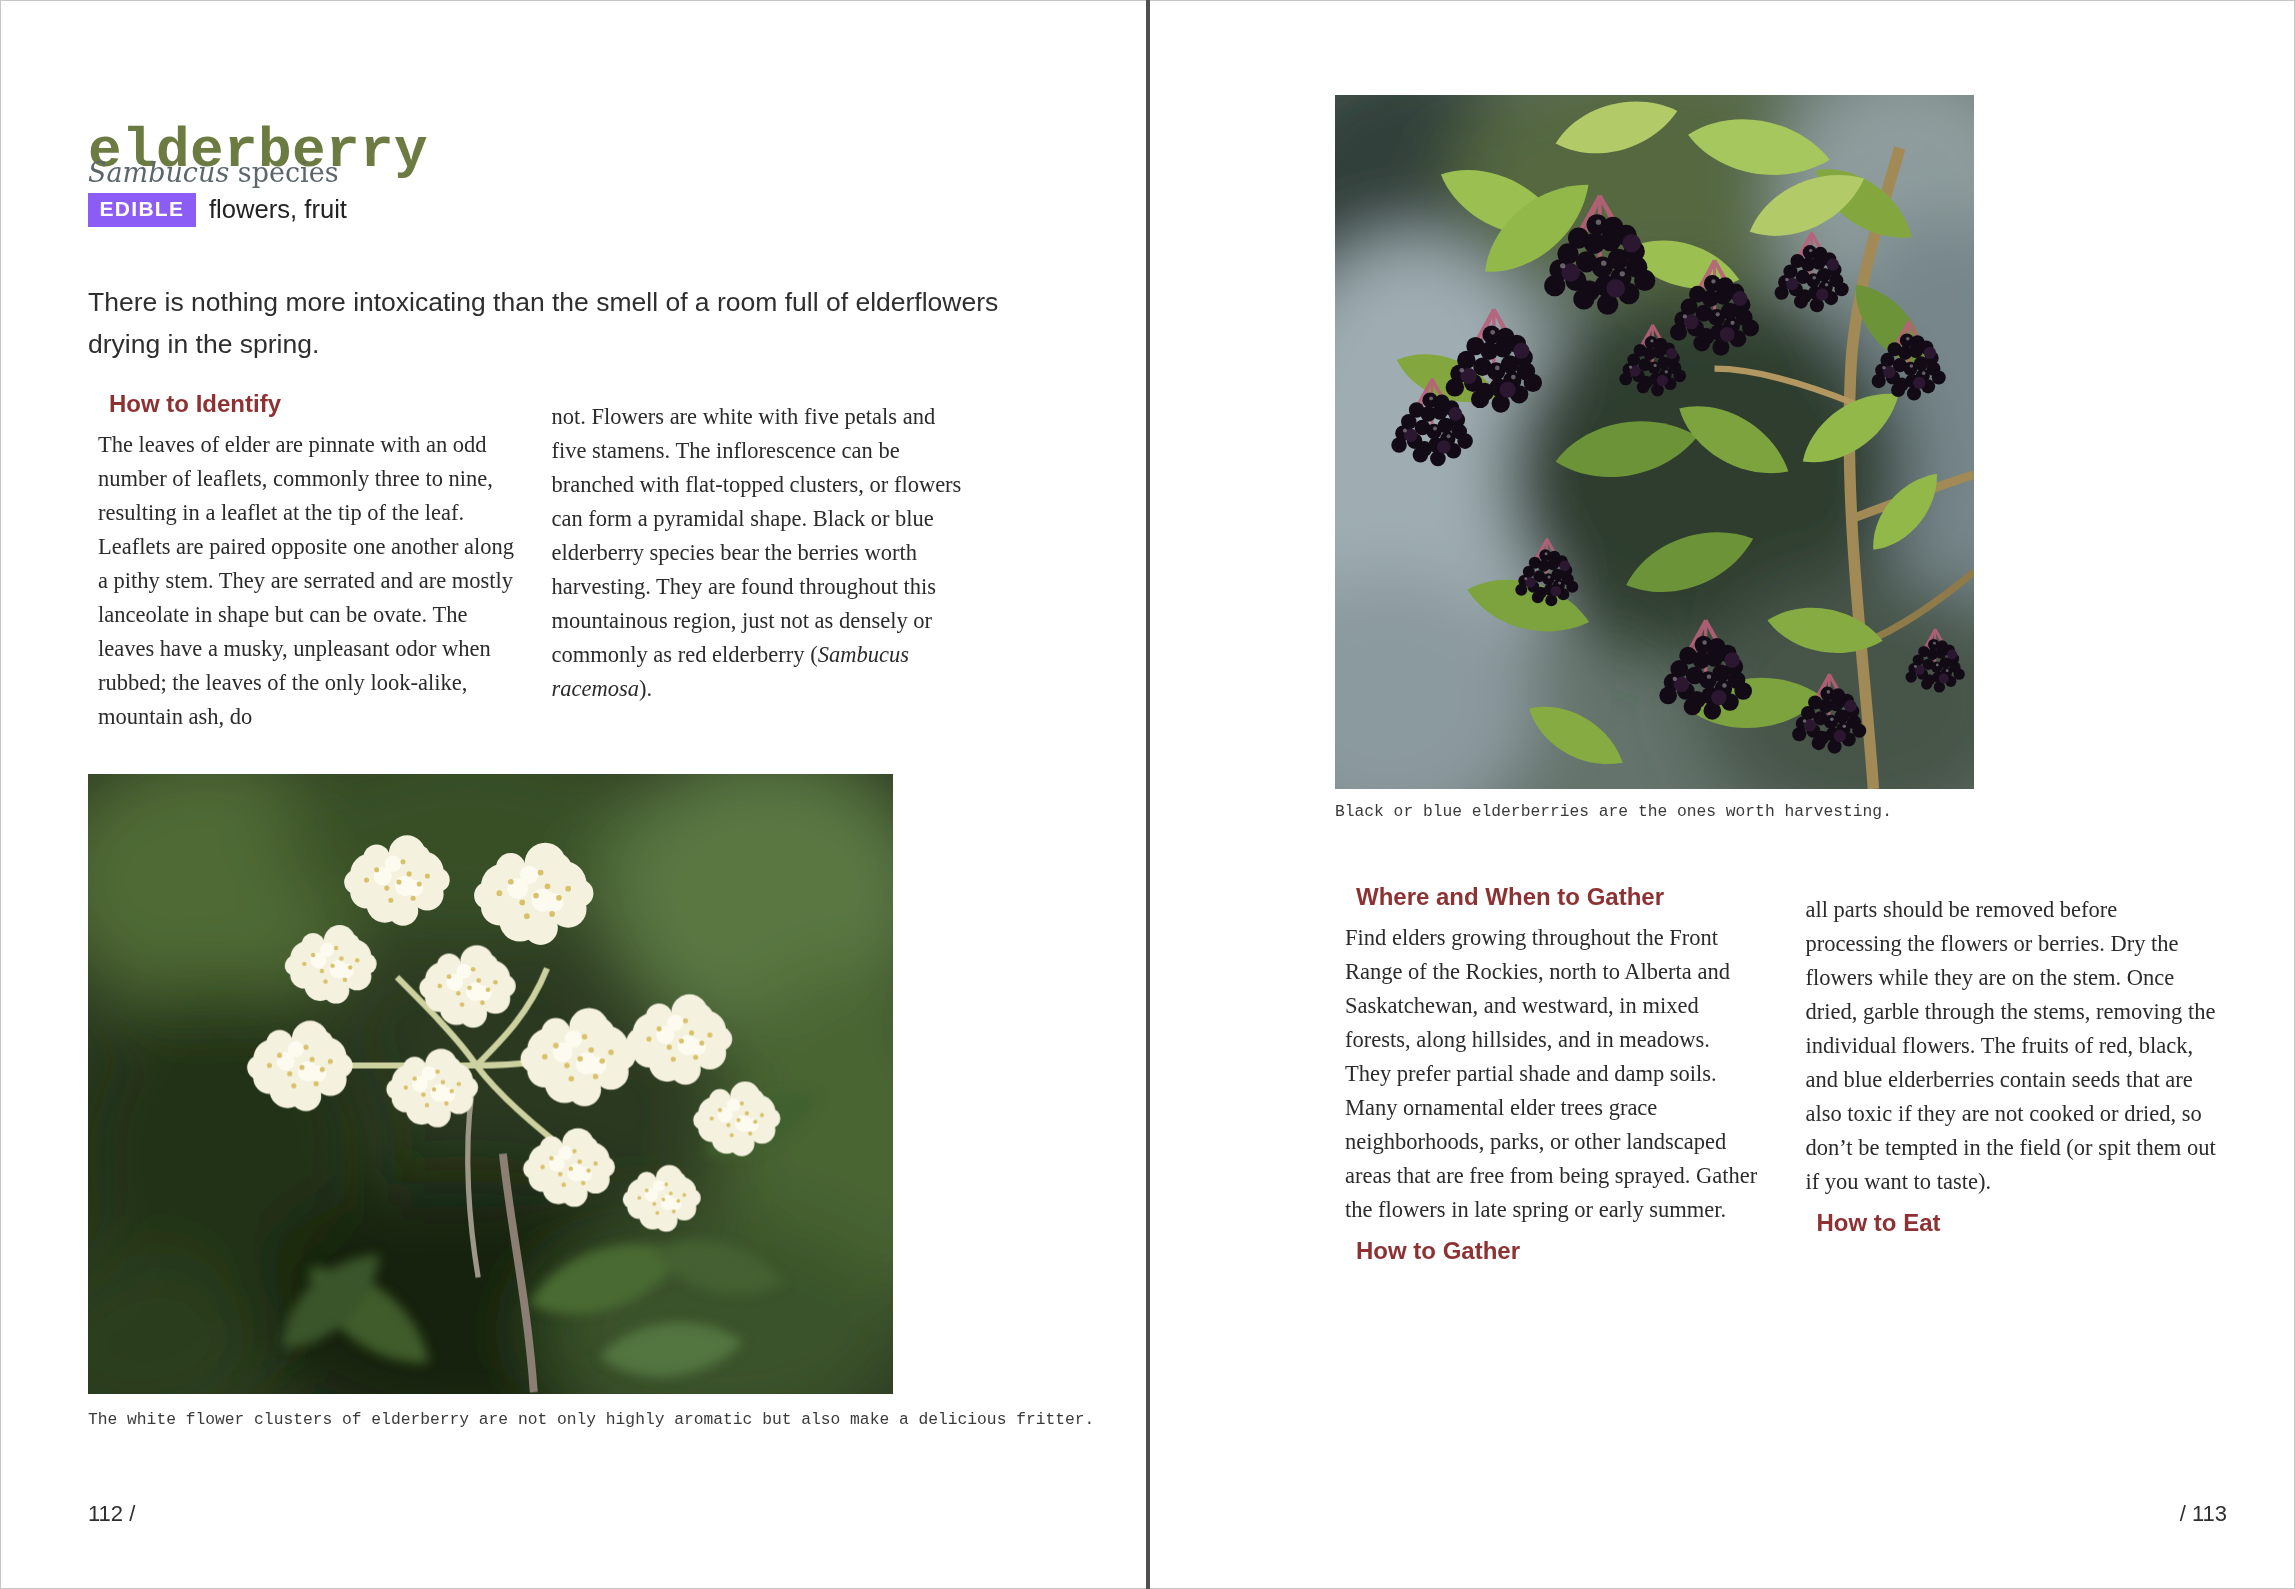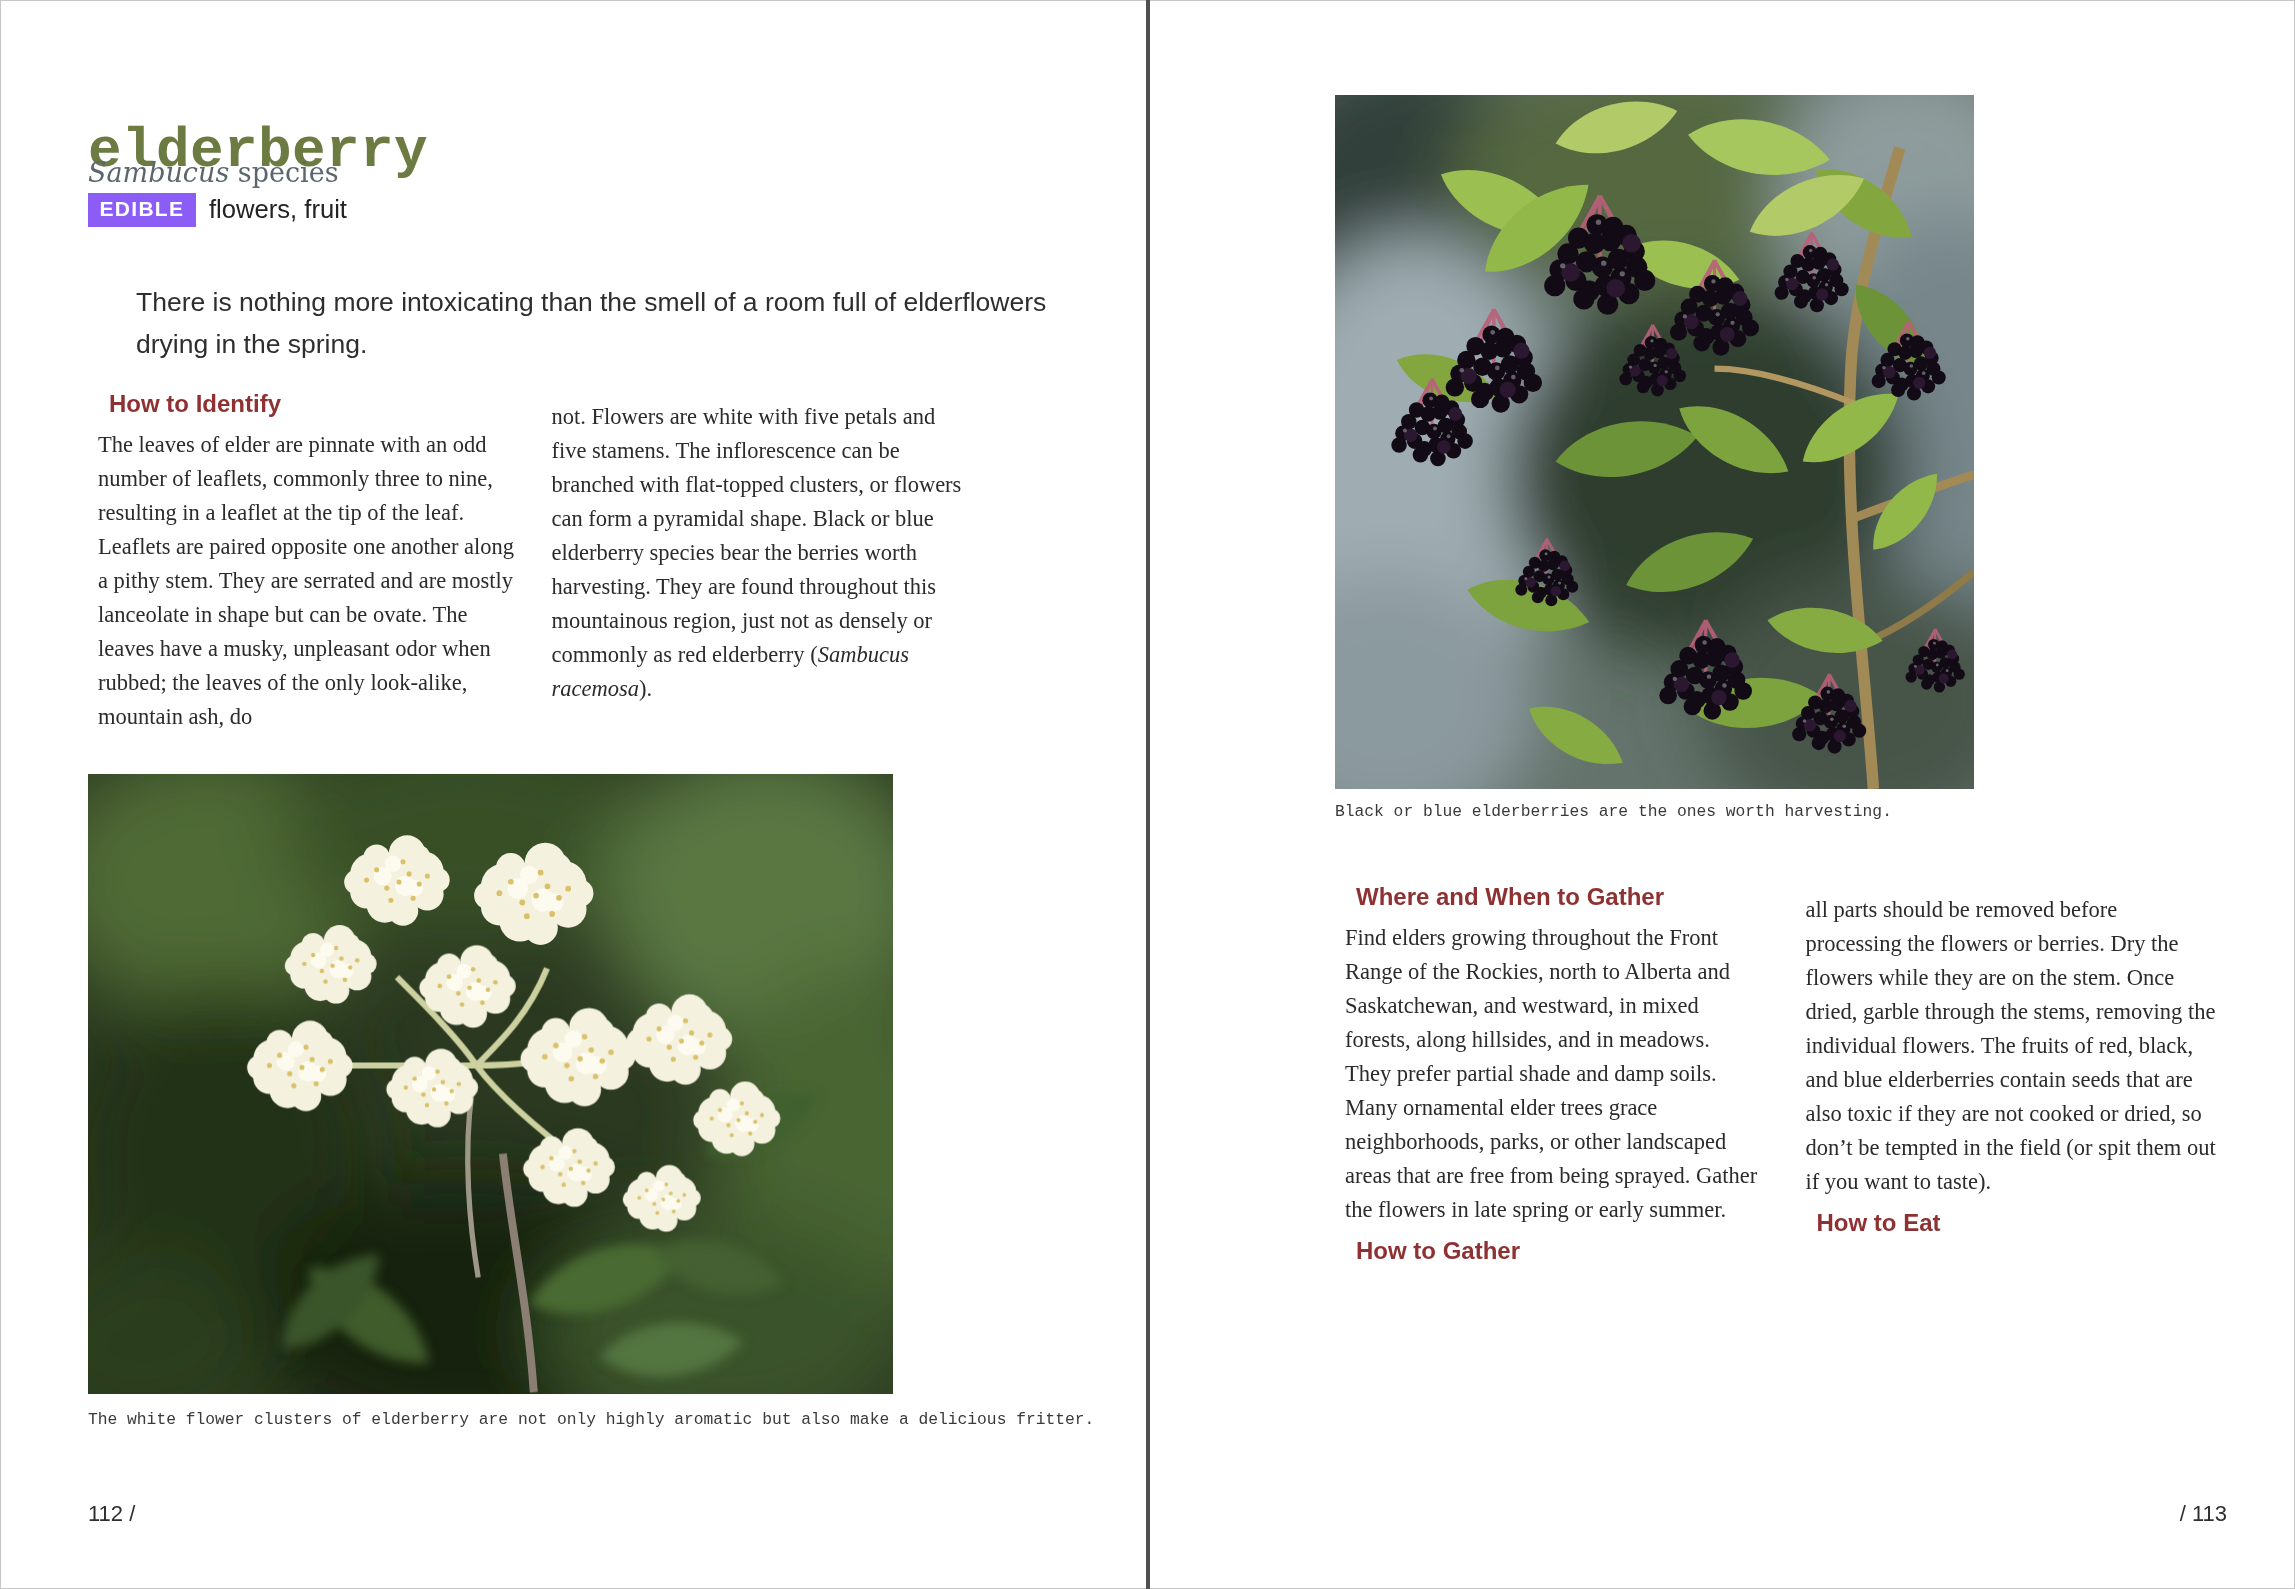--- a/index.html
+++ b/index.html
@@ -22,21 +22,21 @@
   }
   .species-line .genus{font-style:italic;}
   .badge-row{position:absolute;left:88px;top:193px;display:flex;align-items:center;gap:13.2px;}
   .badge{
     background:#8b5cf6;color:#ffffff;font-weight:bold;font-size:21px;
     letter-spacing:1.3px;padding:4.4px 11.5px 5.3px 11.5px;
   }
   .badge-suffix{font-size:25.6px;color:#222222;}
   .intro{
     position:absolute;left:88px;top:254px;width:954px;
-    font-size:26.5px;line-height:1.62;color:#2e2e2e;margin-left:48px;
+    font-size:26.5px;line-height:1.62;color:#2e2e2e;
   }
   .cols{position:absolute;display:flex;}
   .cols-left{left:88px;top:390px;width:893px;gap:14px;}
   .cols-right{left:1335px;top:883px;width:893px;gap:28px;}
   .col{flex:1 1 0;min-width:0;}
   .col-heading{
     margin:0 0 8px 21px;font-size:24px;font-weight:bold;color:#8e3132;
   }
   .col-heading.spaced{margin-top:10px;}
   .body-text{

